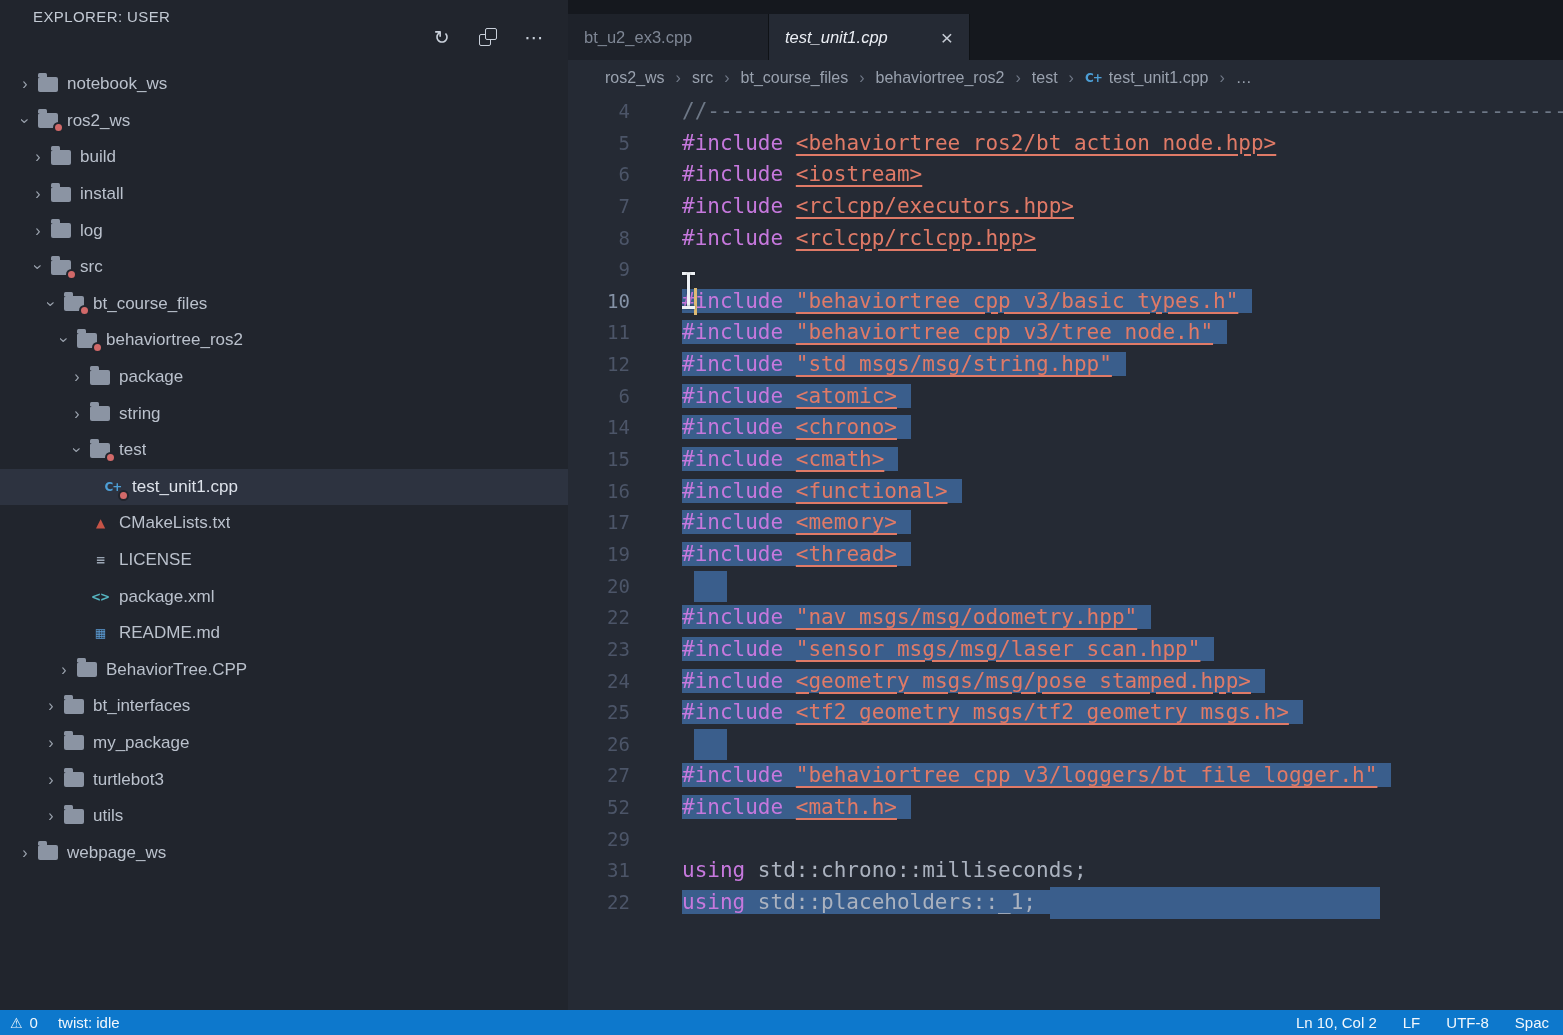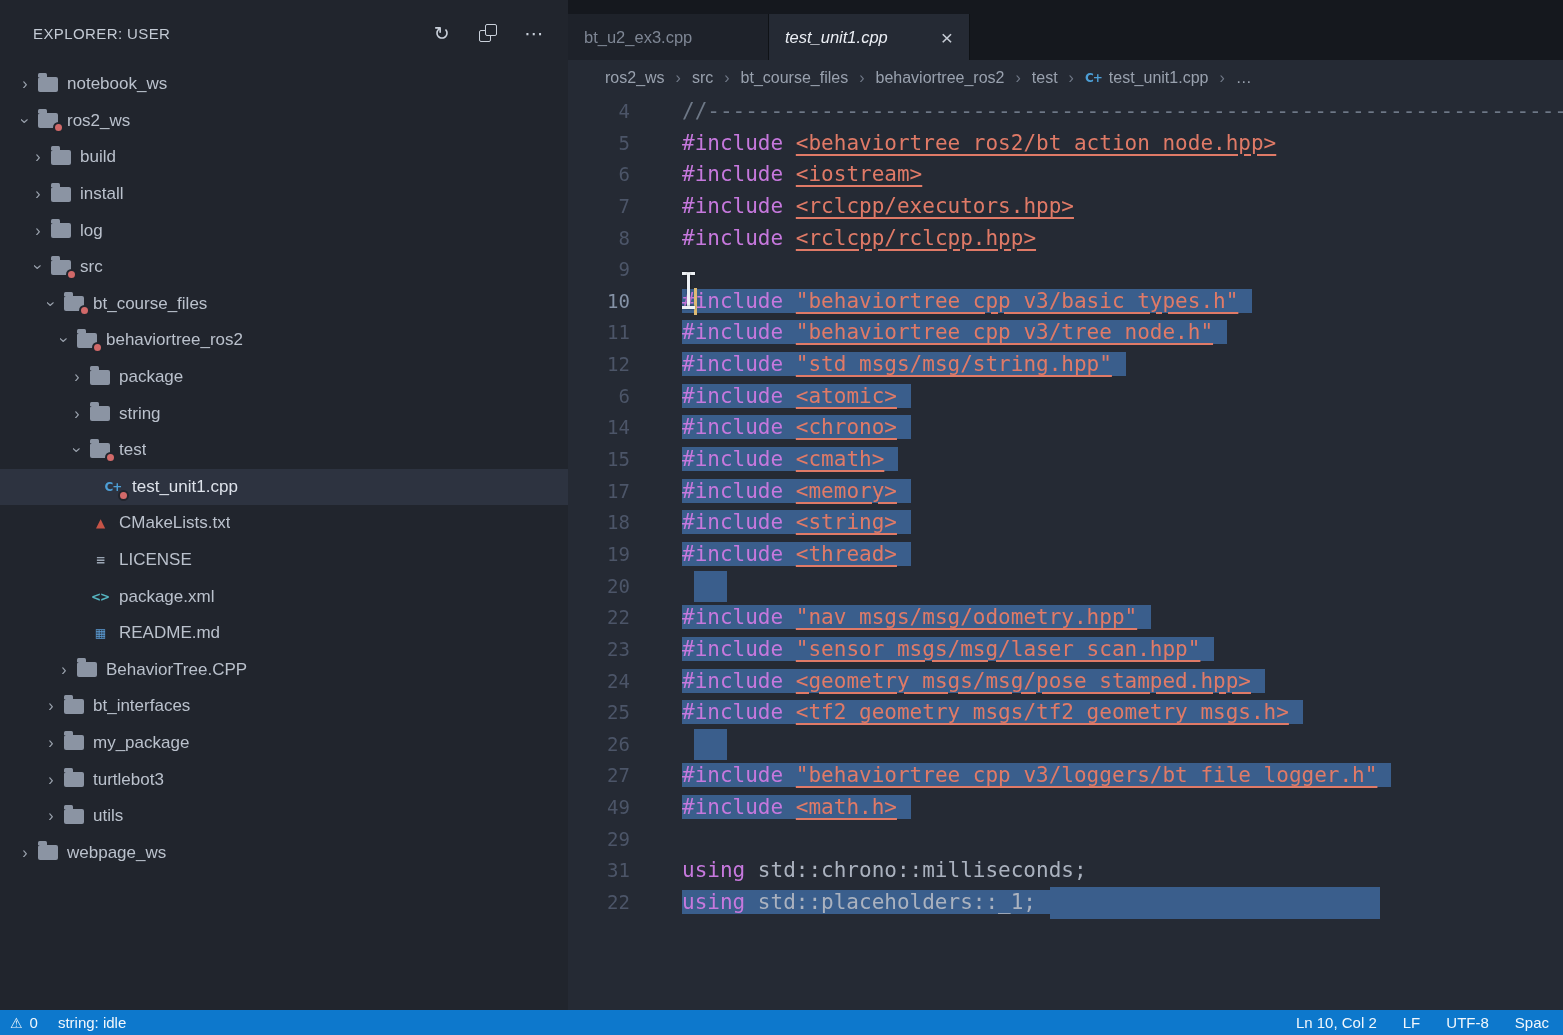--- a/index.html
+++ b/index.html
@@ -3,21 +3,21 @@
 <meta charset="utf-8">
 <style>
   *{margin:0;padding:0;box-sizing:border-box}
   html,body{width:1563px;height:1035px;overflow:hidden}
   body{background:var(--editor_bg,#252a34);font-family:"Liberation Sans",sans-serif}
   .app{display:flex;flex-direction:column;width:1563px;height:1035px}
   .main{display:flex;flex:1;min-height:0}
 
   
   .sidebar{width:568px;flex:0 0 568px;background:var(--sidebar_bg,#21252d);display:flex;flex-direction:column;overflow:hidden}
-  .explorer-header{height:66px;flex:0 0 66px;display:flex;align-items:center;padding:0 24px 0 33px;color:#c3cad4;font-size:15px;letter-spacing:.4px}
+  .explorer-header{height:66px;flex:0 0 66px;display:flex;padding:8px 24px 0 33px;color:#c3cad4;font-size:15px;letter-spacing:.4px}
   .header-actions{margin-left:auto;display:flex;align-items:center;gap:26px}
   .hact{color:#c9d0da;font-size:19px;cursor:pointer;display:inline-flex;align-items:center;justify-content:center;width:20px;height:20px}
   .hact.i-dup{position:relative}
   .i-dup::before{content:"";position:absolute;left:1px;bottom:1px;width:10px;height:10px;border:1.5px solid #c9d0da;border-radius:2px}
   .i-dup::after{content:"";position:absolute;right:1px;top:1px;width:10px;height:10px;border:1.5px solid #c9d0da;border-radius:2px;background:var(--sidebar_bg,#21252d)}
   .tree{flex:1;font-size:17px;color:var(--tree_text,#bac1cc);overflow:hidden}
   .row{height:36.6px;display:flex;align-items:center;white-space:nowrap;cursor:pointer}
   .row.selected{background:var(--selected_row_bg,#2d3340);color:#dde2ea}
   .chev{width:26px;flex:0 0 26px;text-align:center;color:#9aa2ad;font-size:16px;line-height:1}
   .chev.exp{transform:rotate(90deg)}
@@ -259,46 +259,46 @@
           <div class="cl"><span class="gut">6</span><span class="src"><span class="tk-k">#include</span><span class="tk-p"> </span><span class="tk-s">&lt;iostream&gt;</span></span></div>
           <div class="cl"><span class="gut">7</span><span class="src"><span class="tk-k">#include</span><span class="tk-p"> </span><span class="tk-s">&lt;rclcpp/executors.hpp&gt;</span></span></div>
           <div class="cl"><span class="gut">8</span><span class="src"><span class="tk-k">#include</span><span class="tk-p"> </span><span class="tk-s">&lt;rclcpp/rclcpp.hpp&gt;</span></span></div>
           <div class="cl"><span class="gut">9</span><span class="src"></span></div>
           <div class="cl cur"><span class="gut">10</span><span class="src"><span class="sel"><span class="tk-k">#include</span><span class="tk-p"> </span><span class="tk-s">"behaviortree_cpp_v3/basic_types.h"</span></span></span></div>
           <div class="cl"><span class="gut">11</span><span class="src"><span class="sel"><span class="tk-k">#include</span><span class="tk-p"> </span><span class="tk-s">"behaviortree_cpp_v3/tree_node.h"</span></span></span></div>
           <div class="cl"><span class="gut">12</span><span class="src"><span class="sel"><span class="tk-k">#include</span><span class="tk-p"> </span><span class="tk-s">"std_msgs/msg/string.hpp"</span></span></span></div>
           <div class="cl"><span class="gut">6</span><span class="src"><span class="sel"><span class="tk-k">#include</span><span class="tk-p"> </span><span class="tk-s">&lt;atomic&gt;</span></span></span></div>
           <div class="cl"><span class="gut">14</span><span class="src"><span class="sel"><span class="tk-k">#include</span><span class="tk-p"> </span><span class="tk-s">&lt;chrono&gt;</span></span></span></div>
           <div class="cl"><span class="gut">15</span><span class="src"><span class="sel"><span class="tk-k">#include</span><span class="tk-p"> </span><span class="tk-s">&lt;cmath&gt;</span></span></span></div>
+          <div class="cl"><span class="gut">16</span><span class="src"><span class="sel"><span class="tk-k">#include</span><span class="tk-p"> </span><span class="tk-s">&lt;functional&gt;</span></span></span></div>
           <div class="cl"><span class="gut">17</span><span class="src"><span class="sel"><span class="tk-k">#include</span><span class="tk-p"> </span><span class="tk-s">&lt;memory&gt;</span></span></span></div>
-          <div class="cl"><span class="gut">18</span><span class="src"><span class="sel"><span class="tk-k">#include</span><span class="tk-p"> </span><span class="tk-s">&lt;string&gt;</span></span></span></div>
           <div class="cl"><span class="gut">19</span><span class="src"><span class="sel"><span class="tk-k">#include</span><span class="tk-p"> </span><span class="tk-s">&lt;thread&gt;</span></span></span></div>
           <div class="cl"><span class="gut">20</span><span class="src"><span class="sel-nl"></span></span></div>
           <div class="cl"><span class="gut">22</span><span class="src"><span class="sel"><span class="tk-k">#include</span><span class="tk-p"> </span><span class="tk-s">"nav_msgs/msg/odometry.hpp"</span></span></span></div>
           <div class="cl"><span class="gut">23</span><span class="src"><span class="sel"><span class="tk-k">#include</span><span class="tk-p"> </span><span class="tk-s">"sensor_msgs/msg/laser_scan.hpp"</span></span></span></div>
           <div class="cl"><span class="gut">24</span><span class="src"><span class="sel"><span class="tk-k">#include</span><span class="tk-p"> </span><span class="tk-s">&lt;geometry_msgs/msg/pose_stamped.hpp&gt;</span></span></span></div>
           <div class="cl"><span class="gut">25</span><span class="src"><span class="sel"><span class="tk-k">#include</span><span class="tk-p"> </span><span class="tk-s">&lt;tf2_geometry_msgs/tf2_geometry_msgs.h&gt;</span></span></span></div>
           <div class="cl"><span class="gut">26</span><span class="src"><span class="sel-nl"></span></span></div>
           <div class="cl"><span class="gut">27</span><span class="src"><span class="sel"><span class="tk-k">#include</span><span class="tk-p"> </span><span class="tk-s">"behaviortree_cpp_v3/loggers/bt_file_logger.h"</span></span></span></div>
-          <div class="cl"><span class="gut">49</span><span class="src"><span class="sel"><span class="tk-k">#include</span><span class="tk-p"> </span><span class="tk-s">&lt;math.h&gt;</span></span></span></div>
+          <div class="cl"><span class="gut">52</span><span class="src"><span class="sel"><span class="tk-k">#include</span><span class="tk-p"> </span><span class="tk-s">&lt;math.h&gt;</span></span></span></div>
           <div class="cl"><span class="gut">29</span><span class="src"></span></div>
           <div class="cl"><span class="gut">31</span><span class="src"><span class="tk-k">using</span><span class="tk-p"> std::chrono::milliseconds;</span></span></div>
           <div class="cl"><span class="gut">22</span><span class="src"><span class="sel"><span class="tk-k">using</span><span class="tk-p"> std::placeholders::_1;</span></span><span class="sel-ext"></span></span></div>
         </div>
     </section>
 
   </div>
 
   <footer class="statusbar">
     <div class="sb-left">
       <span class="sb-item">
         <span class="warn-ico">⚠</span>
         <span>0</span>
       </span>
-      <span class="sb-item">string: idle</span>
+      <span class="sb-item">twist: idle</span>
     </div>
     <div class="sb-right">
       <span class="sb-item">Ln 10, Col 2</span>
       <span class="sb-item">LF</span>
       <span class="sb-item">UTF-8</span>
       <span class="sb-item">Spac</span>
     </div>
   </footer>
 </div>
 

